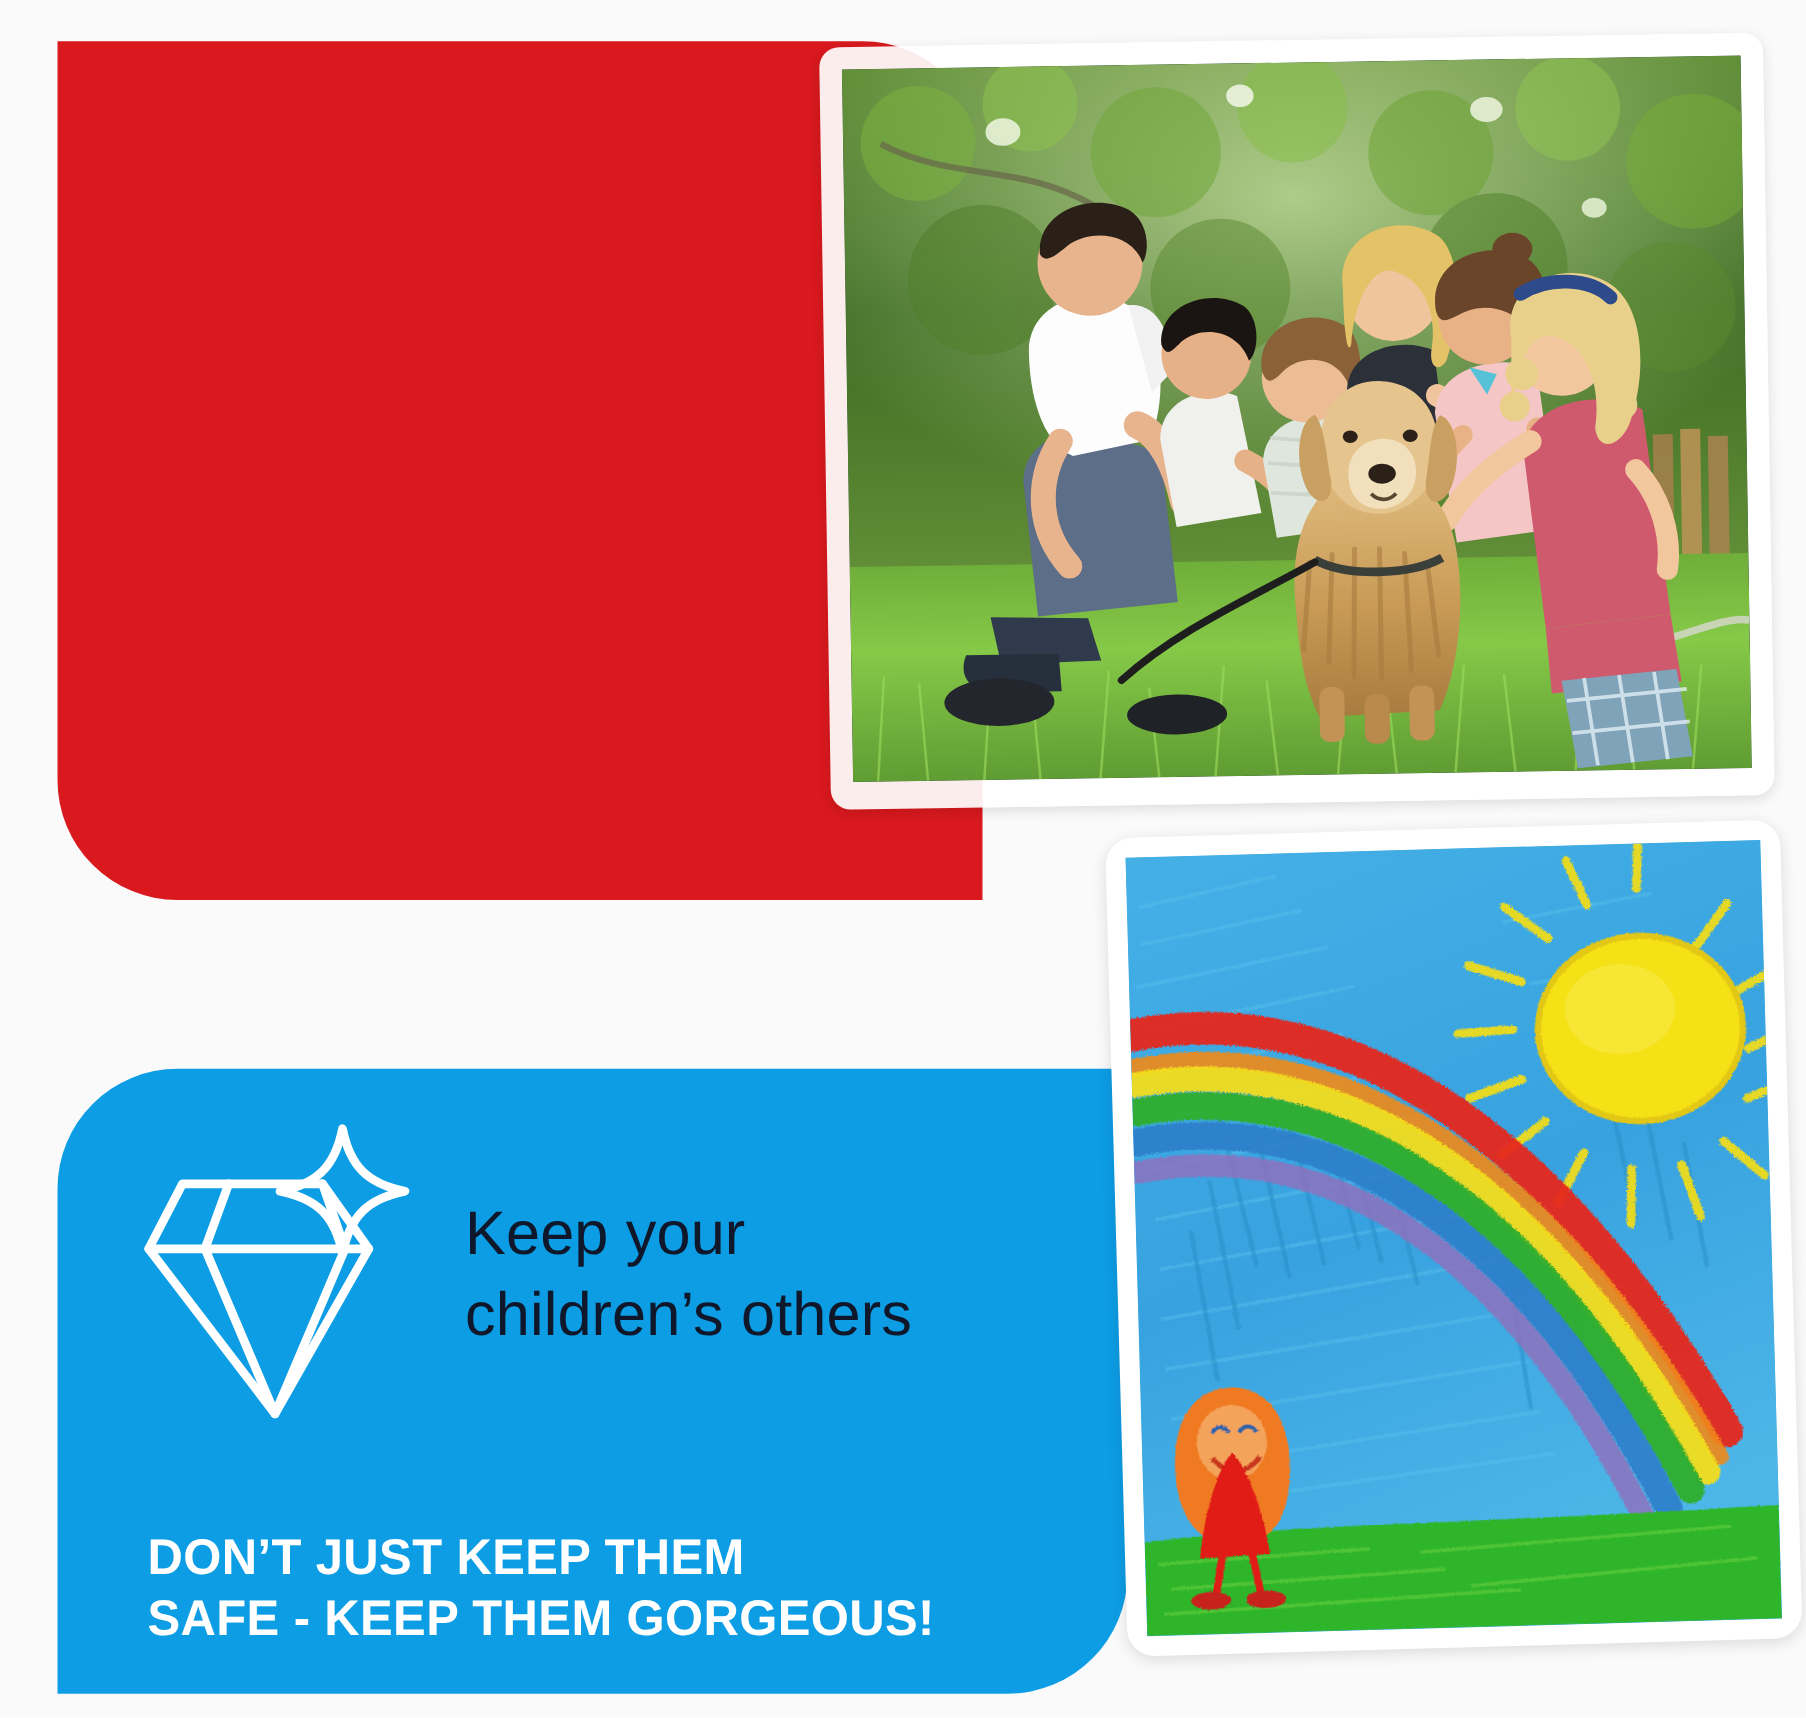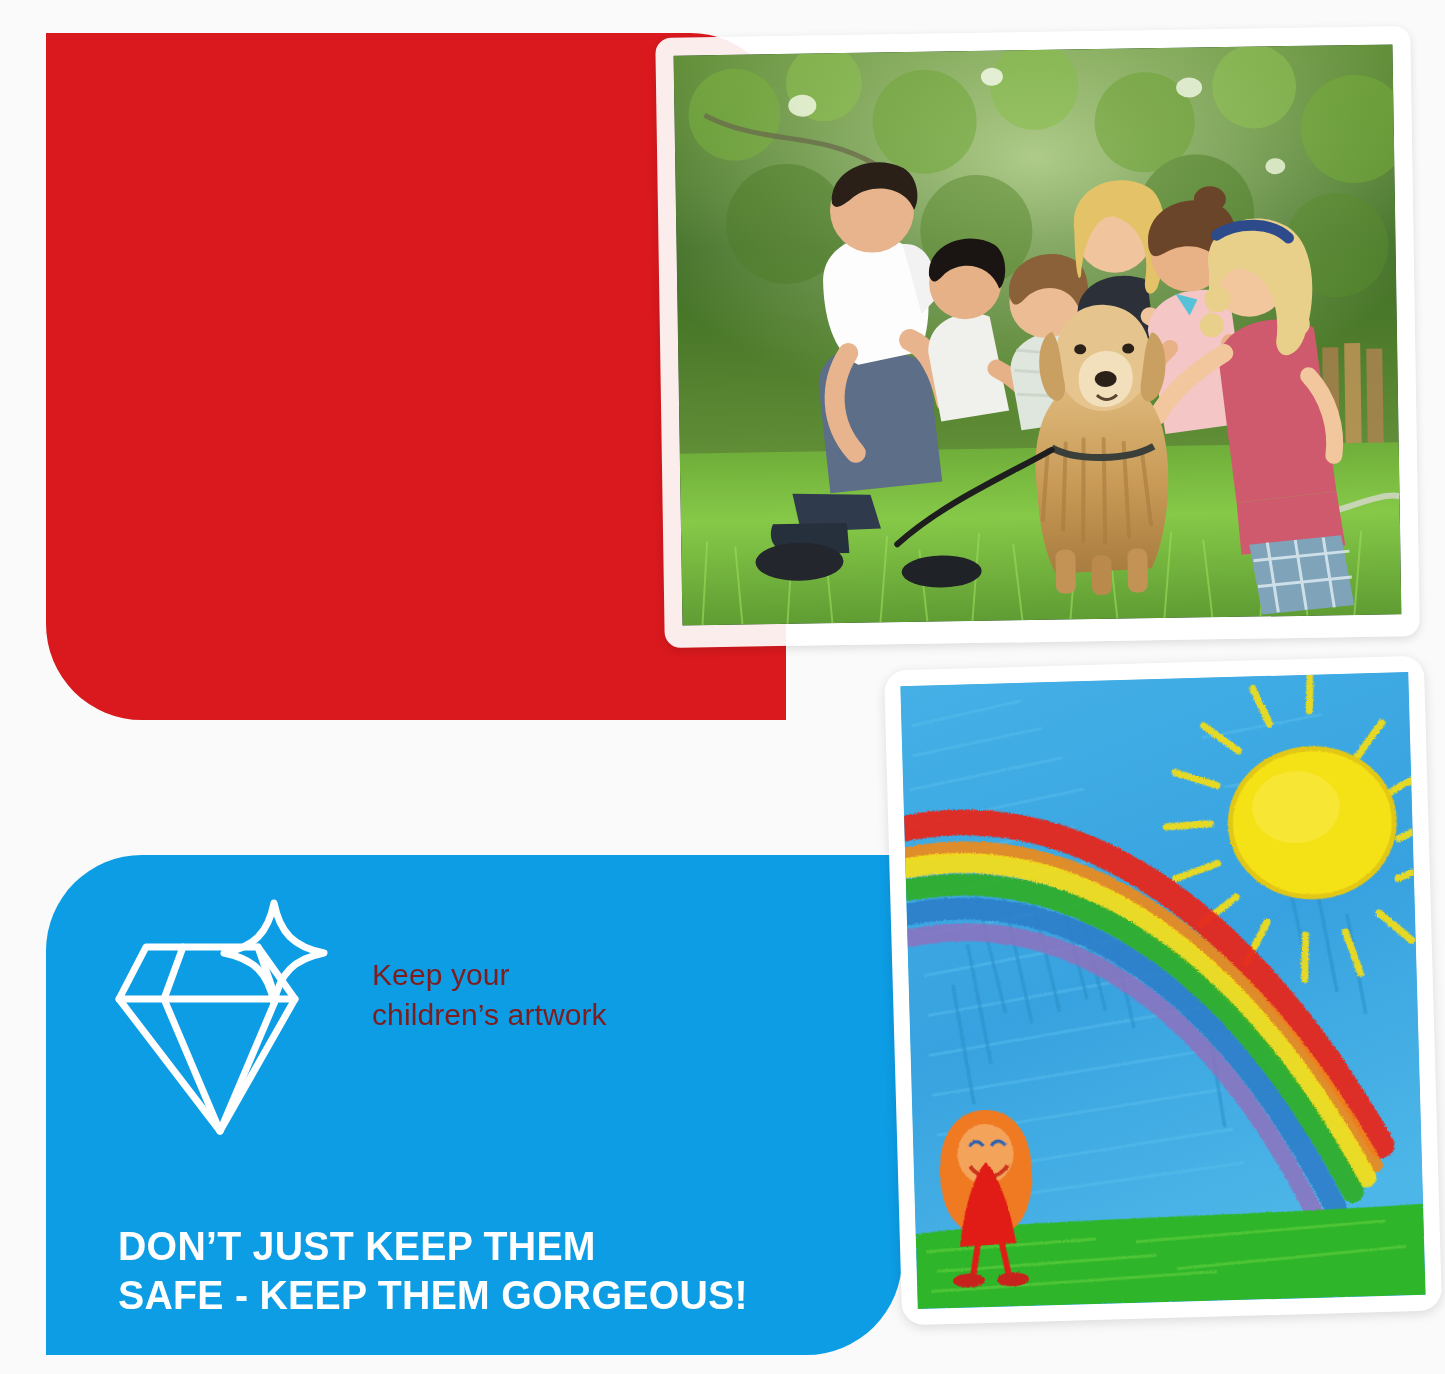--- a/index.html
+++ b/index.html
@@ -77,22 +77,22 @@
     height: 250px;
     z-index: 3;
   }
   .gem-icon svg { display: block; width: 100%; height: 100%; }
 
   .blue-sub {
     position: absolute;
     left: 372px;
     top: 955px;
     width: 500px;
-    color: #7f1d1d;
-    font-size: 30px;
+    color: #0f172a;
+    font-size: 49px;
     line-height: 1.33;
     font-weight: 300;
     letter-spacing: 0.1px;
     z-index: 3;
   }
   .blue-sub .sub-line { display: block; white-space: nowrap; }
 
   .blue-tagline {
     position: absolute;
     left: 118px;
@@ -192,21 +192,21 @@
 
       <path d="M56 104 L112 236"></path>
       <path d="M168 104 L112 236"></path>
 
       <path d="M166 8 C172 38 186 52 216 58 C186 64 172 78 166 108 C160 78 146 64 116 58 C146 52 160 38 166 8 Z"></path>
     </svg>
   </div>
 
   <div class="blue-sub">
     <span class="sub-line">Keep your</span>
-    <span class="sub-line">children’s artwork</span>
+    <span class="sub-line">children’s others</span>
   </div>
 
   <div class="blue-tagline">
     <span class="tag-line">DON’T JUST KEEP THEM</span>
     <span class="tag-line">SAFE - KEEP THEM GORGEOUS!</span>
   </div>
 
   <div class="photo-card">
     <div class="photo-inner">
       <svg viewBox="0 0 719 570" preserveAspectRatio="xMidYMid slice">

